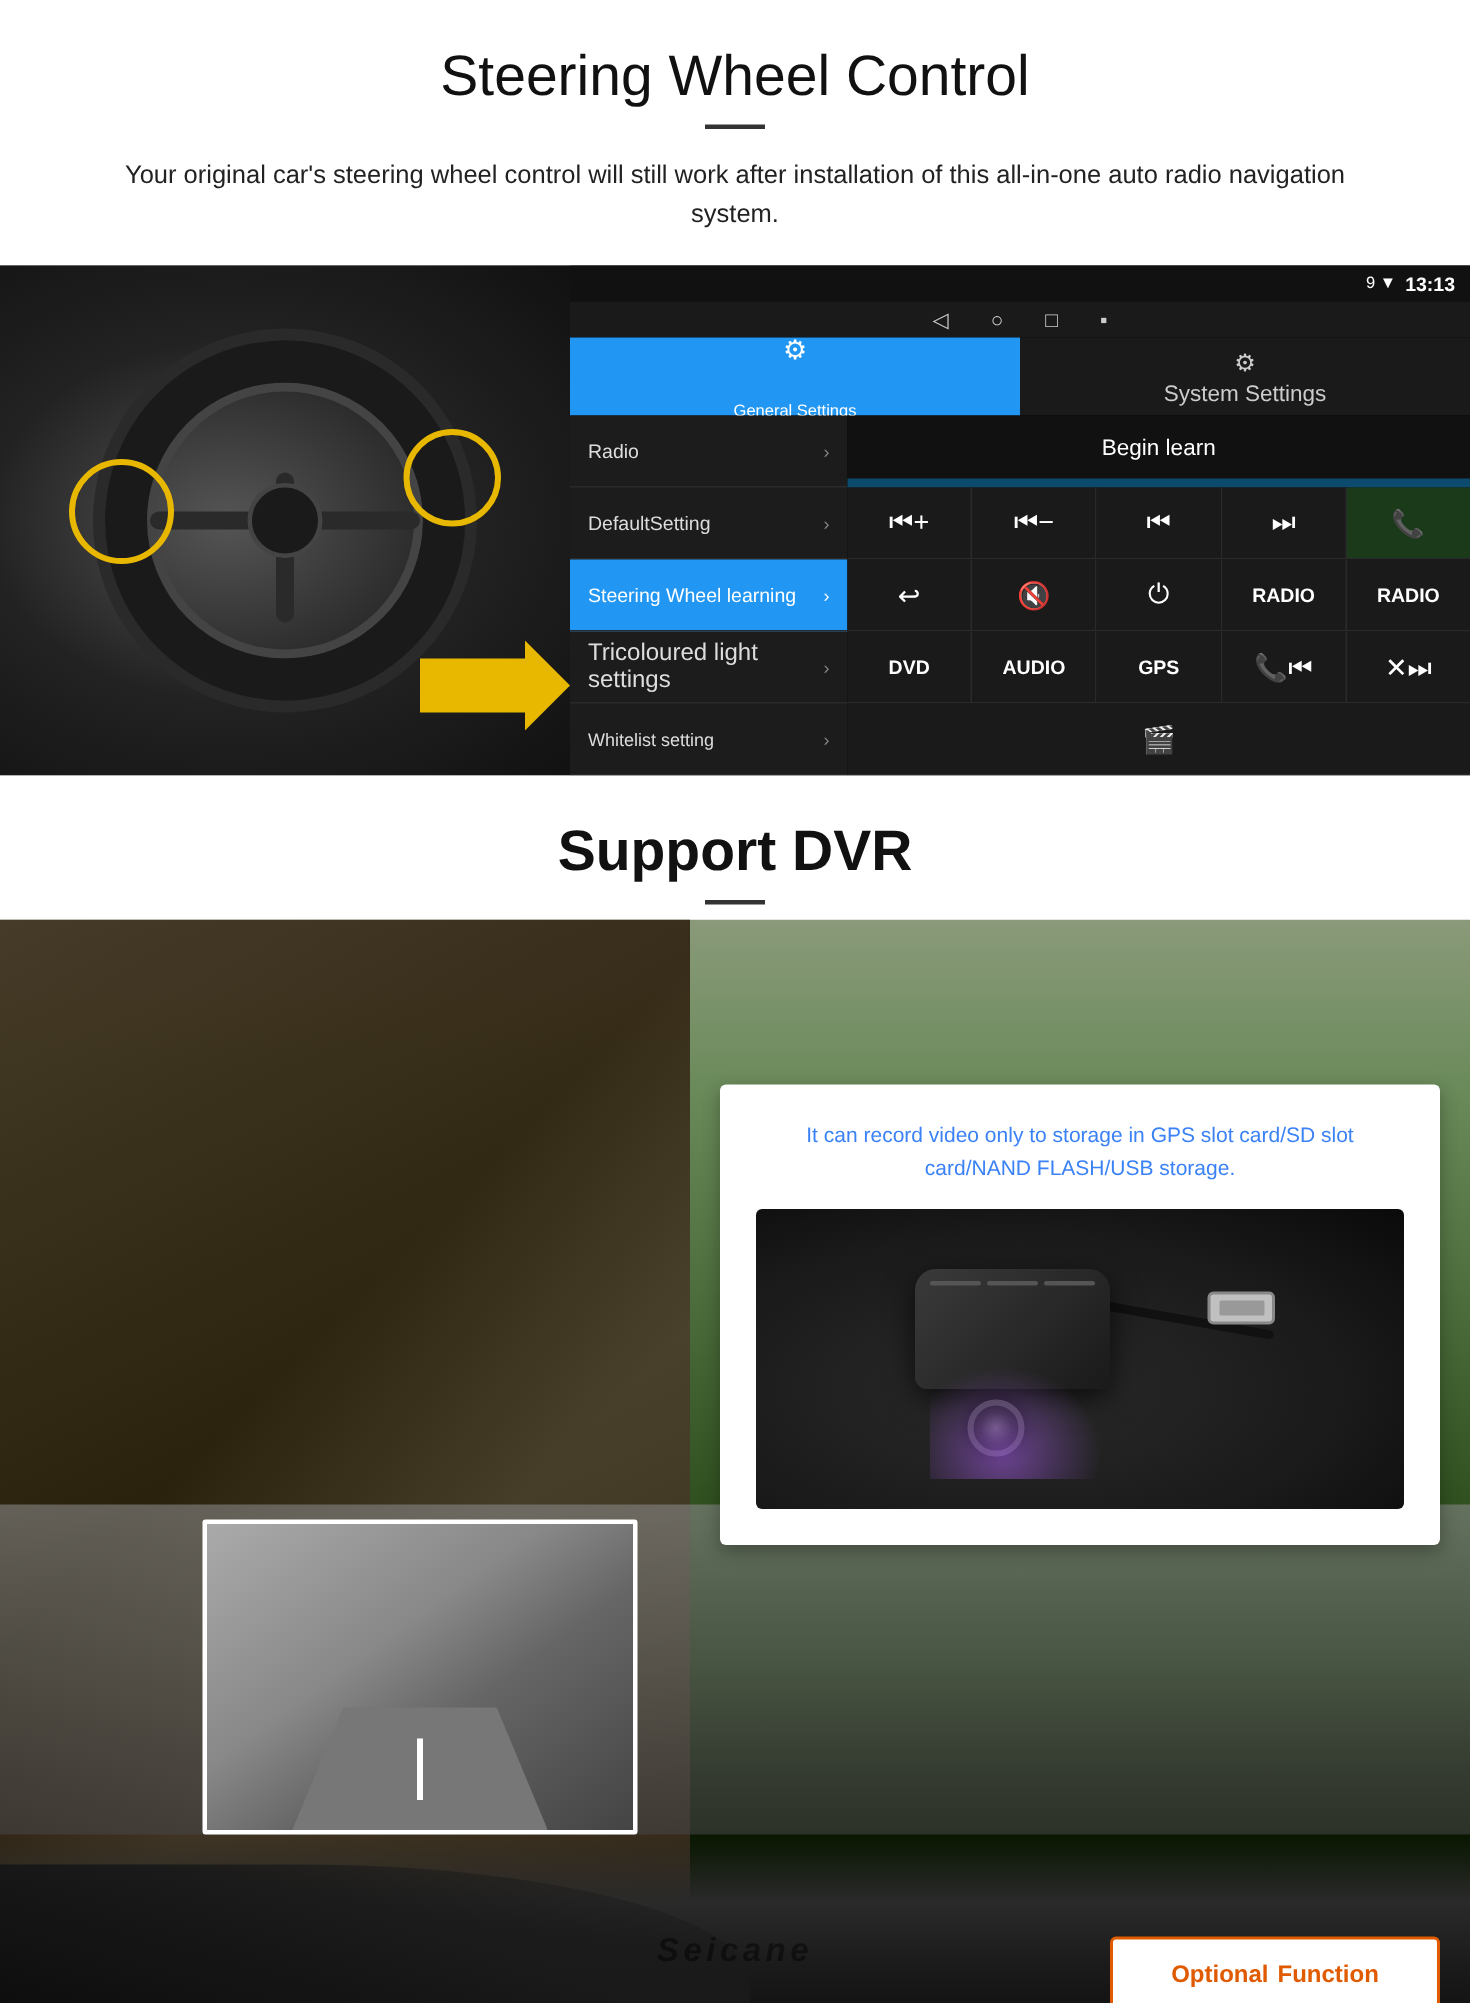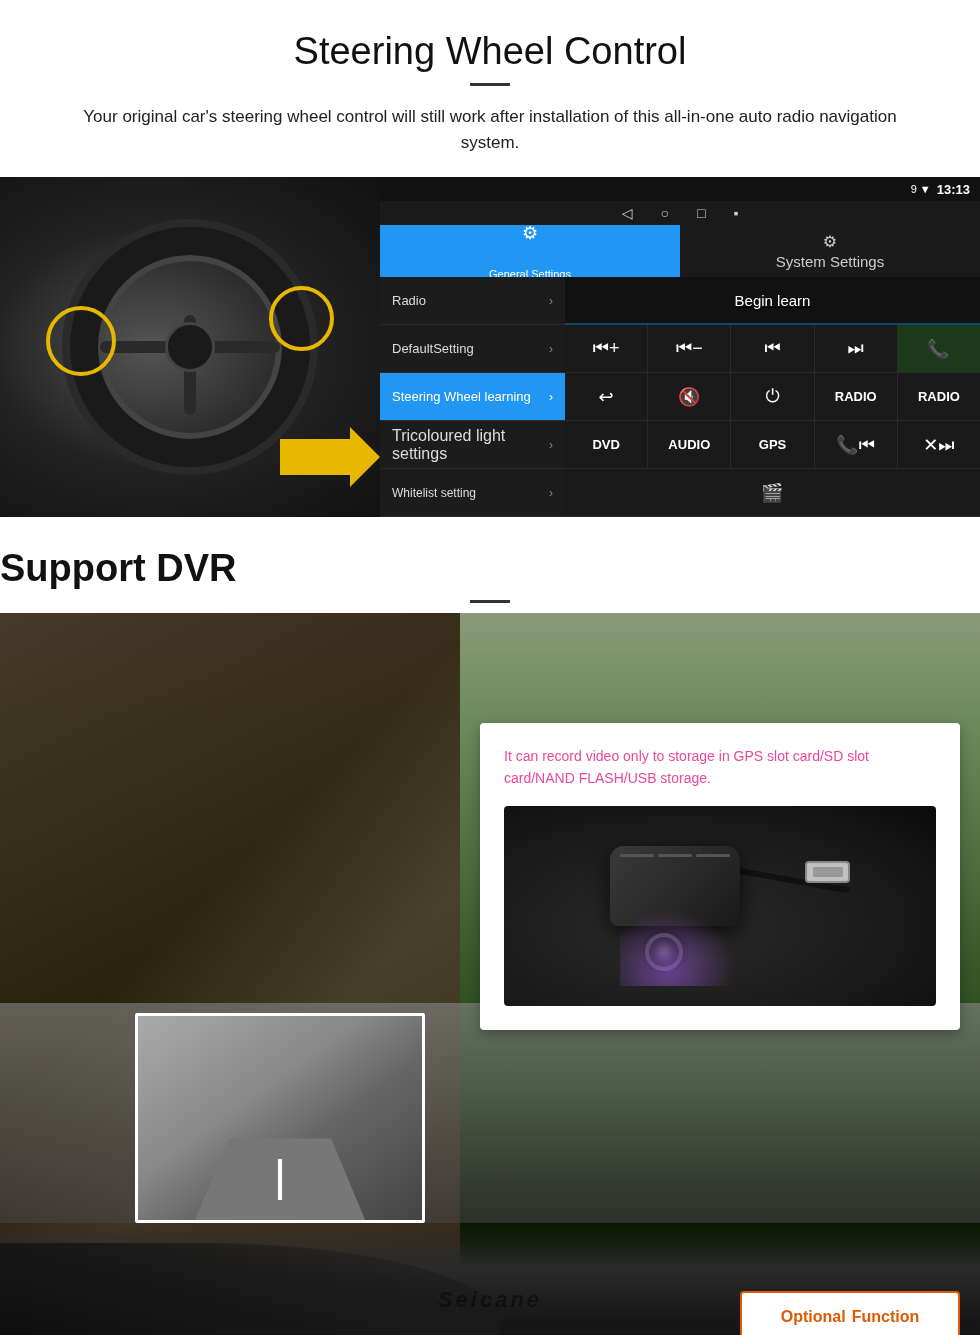--- a/index.html
+++ b/index.html
@@ -230,22 +230,21 @@
       flex: 1;
       background: #111;
       display: flex;
       flex-direction: column;
     }
     .ui-begin-learn {
       height: 48px;
       display: flex;
       align-items: center;
       justify-content: center;
-      border-bottom: 2px solid #0c4a6e;
-      text-decoration: underline;
+      border-bottom: 6px solid #0c4a6e;
     }
     .ui-begin-learn span {
       color: #fff;
       font-size: 15px;
     }
     .ui-btn-row {
       display: flex;
       height: 48px;
       border-bottom: 1px solid #2a2a2a;
     }
@@ -262,21 +261,21 @@
     }
     .ui-btn:last-child { border-right: none; }
     .ui-btn.phone { background: #1a3a1a; }
     .ui-btn.text-btn { font-size: 13px; font-weight: bold; }
 
     
     .section2 {
       position: relative;
     }
     .section2-header {
-      text-align: left;
+      text-align: center;
       padding: 30px 0 10px;
       background: #fff;
     }
     .section2-header h2 {
       font-size: 38px;
       font-weight: 900;
       color: #111;
       margin-bottom: 10px;
     }
     .section2-divider {
@@ -343,24 +342,25 @@
       box-shadow: 0 4px 12px rgba(0,0,0,0.3);
     }
     .dvr-infobox-title {
       color: #e05a00;
       font-size: 16px;
       font-weight: bold;
       line-height: 1.5;
       margin-bottom: 10px;
     }
     .dvr-infobox-text {
-      color: #ec4899;
+      color: #3b82f6;
       font-size: 14px;
       line-height: 1.6;
       margin-bottom: 16px;
+      text-align: center;
     }
     
     .dvr-camera-img {
       width: 100%;
       height: 200px;
       background: radial-gradient(ellipse at 40% 60%, #2a2a2a 0%, #1a1a1a 60%, #0a0a0a 100%);
       border-radius: 4px;
       position: relative;
       overflow: hidden;
       display: flex;

